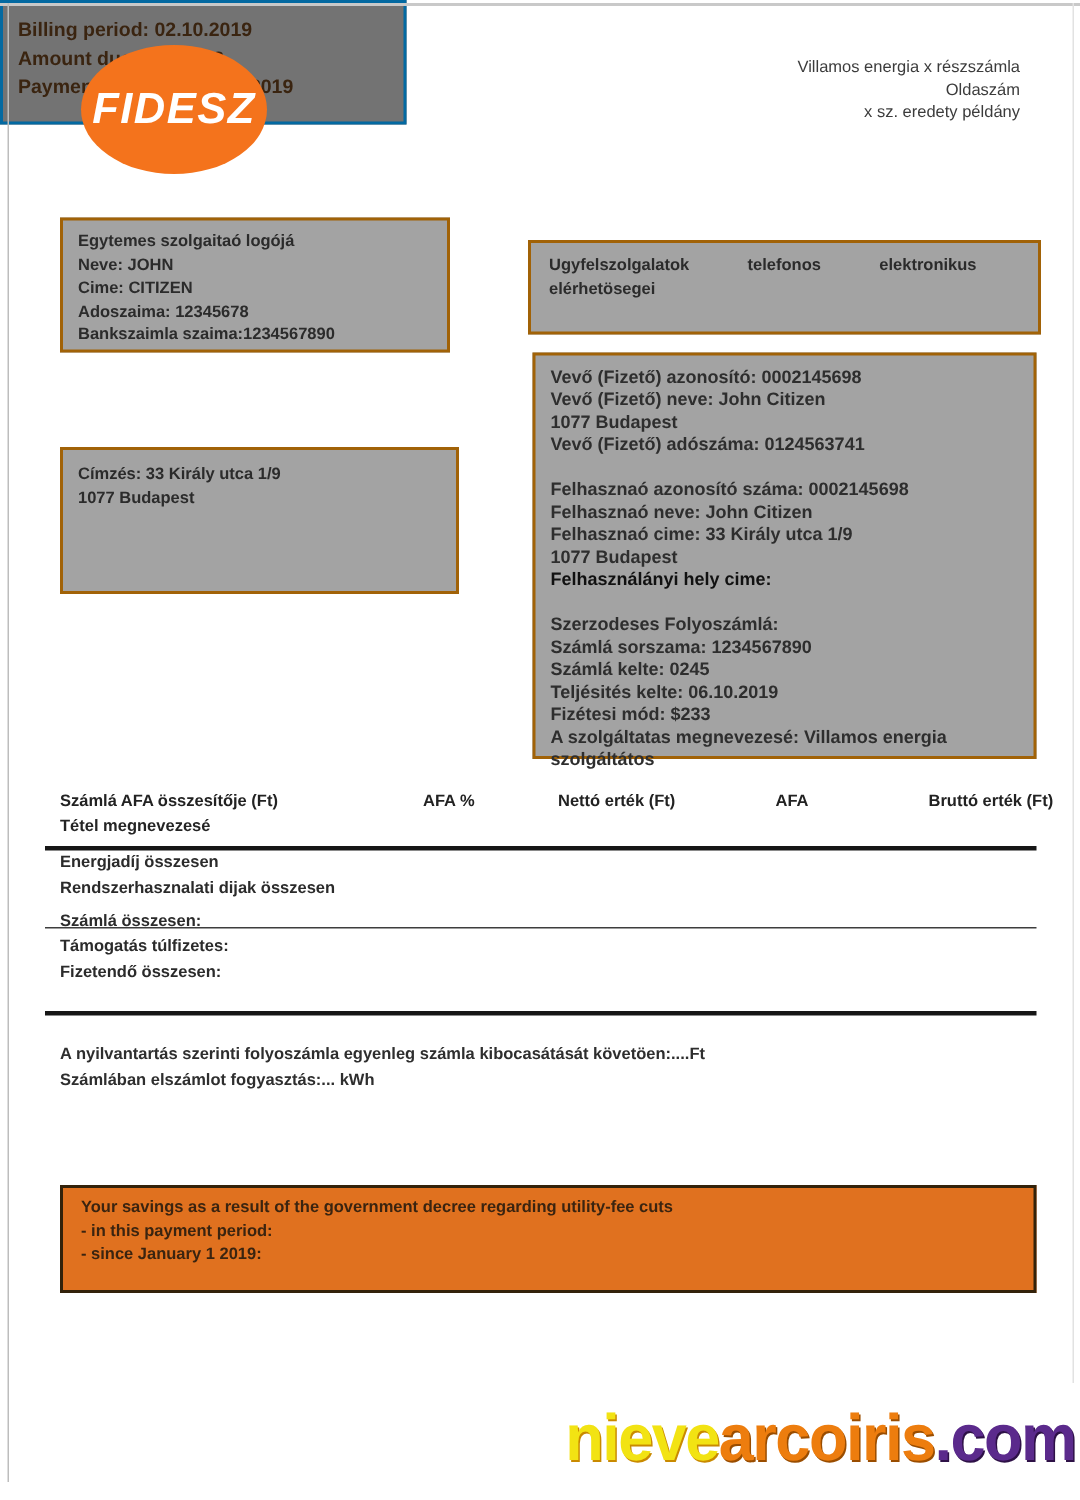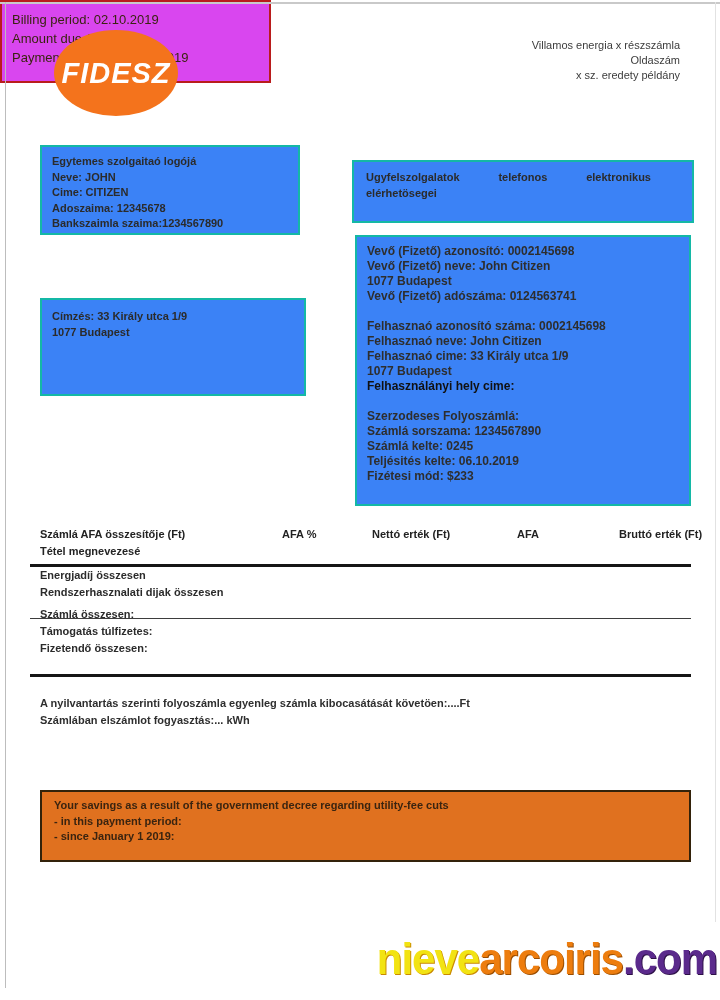--- a/index.html
+++ b/index.html
@@ -16,41 +16,41 @@
   
   .logo { position:absolute; left:54px; top:30px; width:124px; height:86px;
           background:#f4731c; border-radius:50%;
           display:flex; align-items:center; justify-content:center; }
   .logo span { color:#ffffff; font-weight:bold; font-style:italic; font-size:29px; letter-spacing:1px; }
 
   
   .doc-head { position:absolute; right:40px; top:38px; text-align:right;
               font-size:11px; line-height:15px; color:#3c3c3c; }
 
-  .box { position:absolute; border:2px solid #14b8a6; background:#3b82f6; }
+  .box { position:absolute; border:2px solid #a16207; background:#a3a3a3; }
 
   .provider-box { left:40px; top:145px; width:260px; height:90px; padding:7px 10px;
                   font-size:11px; font-weight:bold; line-height:15.5px; color:#2b2b2b; }
 
   .contact-box { left:352px; top:160px; width:342px; height:63px; padding:9px 12px;
                  font-size:11px; font-weight:bold; color:#2b2b2b; }
   .contact-line1 { display:flex; justify-content:space-between; width:285px; }
   .contact-line2 { margin-top:4px; }
 
   .address-box { left:40px; top:298px; width:266px; height:98px; padding:8px 10px;
                  font-size:11px; font-weight:bold; line-height:16px; color:#2b2b2b; }
 
   .details-box { left:355px; top:235px; width:336px; height:271px; padding:7px 10px;
                  font-size:12px; line-height:15px; color:#2e2e2e; font-weight:bold; }
   .details-box .gap { height:15px; }
   .details-box .xbold { font-weight:bold; color:#111; }
 
   .billing-box { left:40px; top:418px; width:271px; height:83px;
-                 background:#d946ef; border:2px solid #b91c1c; padding:8px 10px;
-                 font-size:13px; font-weight:normal; color:#3a2410; line-height:19px; }
+                 background:#737373; border:2px solid #0369a1; padding:8px 10px;
+                 font-size:13px; font-weight:bold; color:#3a2410; line-height:19px; }
 
   
   .charges { position:absolute; left:40px; top:528px; width:651px; font-size:11px; }
   .trow { display:grid; grid-template-columns:230px 78px 133px 90px 120px; }
   .trow > div { height:17px; }
   .thead { font-weight:bold; color:#222;gap:12px; }
   .tsub  { font-weight:bold; height:17px; }
   .rule-thick { position:absolute; left:-10px; width:661px; height:3px; background:#161616; }
   .rule-thin  { position:absolute; left:-10px; width:661px; height:1px; background:#3d3d3d; }
   .rowlabel { font-weight:bold; color:#2b2b2b; }
@@ -119,20 +119,21 @@
     <div>Felhasznaó neve: John Citizen</div>
     <div>Felhasznaó cime: 33 Király utca 1/9</div>
     <div>1077 Budapest</div>
     <div class="xbold">Felhasználányi hely cime:</div>
     <div class="gap"></div>
     <div>Szerzodeses Folyoszámlá:</div>
     <div>Számlá sorszama: 1234567890</div>
     <div>Számlá kelte: 0245</div>
     <div>Teljésités kelte: 06.10.2019</div>
     <div>Fizétesi mód: $233</div>
+    <div>A szolgáltatas megnevezesé: Villamos energia szolgáltátos</div>
   </div>
 
   <div class="billing-box">
     <div>Billing period: 02.10.2019</div>
     <div>Amount due (Ft): $233</div>
     <div>Payment deadline: 06.10.2019</div>
   </div>
 
   <div class="charges">
     <div class="trow thead">

